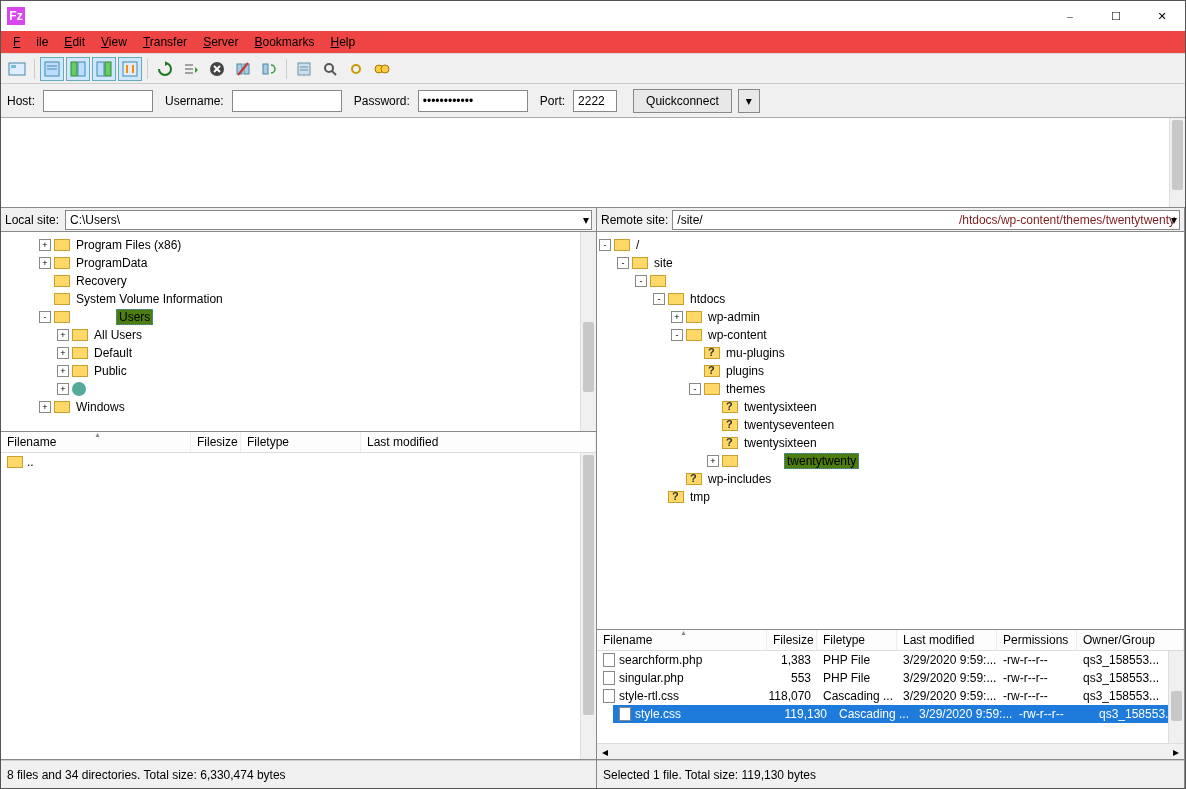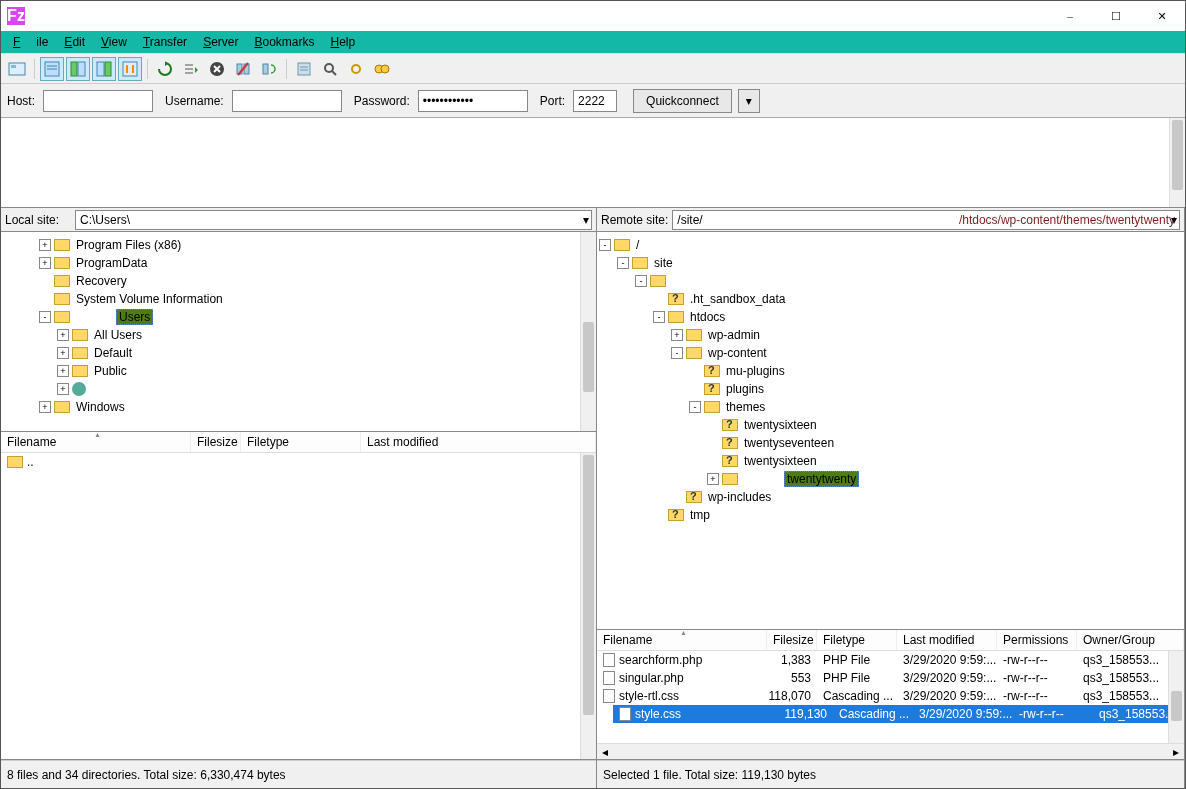--- a/index.html
+++ b/index.html
@@ -1,21 +1,21 @@
 <!DOCTYPE html>
 <html><head>
 <meta charset="utf-8">
 <style>
 * { box-sizing: border-box; margin: 0; padding: 0; font-family: "Segoe UI", Tahoma, sans-serif; font-size: 12px; }
 body { background: #fff; width: 1186px; height: 789px; display: flex; flex-direction: column; border: 1px solid #555; overflow: hidden; }
 .titlebar { height: 30px; display: flex; align-items: center; padding-left: 6px; background: #fff; }
-.titlebar .logo { width: 18px; height: 18px; background: #d946ef; color: #fff; font-weight: bold; font-size: 16px; display: flex; align-items: center; justify-content: center; }
+.titlebar .logo { width: 18px; height: 18px; background: #d946ef; color: #fff; font-weight: bold; font-size: 12px; display: flex; align-items: center; justify-content: center; }
 .win-controls { margin-left: auto; display: flex; }
 .win-btn { width: 46px; height: 30px; display: flex; align-items: center; justify-content: center; font-family: "Segoe UI Symbol"; font-size: 11px; }
-.menubar { display: flex; padding: 2px 4px; background: #14b8a6; border-bottom: 1px solid #ddd; }
+.menubar { display: flex; padding: 2px 4px; background: #ef4444; border-bottom: 1px solid #ddd; }
 .menubar span { padding: 2px 8px; }
 .menubar span u { text-decoration: underline; }
 .toolbar { display: flex; align-items: center; padding: 2px 4px; gap: 2px; background: #f0f0f0; border-bottom: 1px solid #ccc; height: 30px; }
 .tb-btn { width: 24px; height: 24px; display: flex; align-items: center; justify-content: center; border: 1px solid transparent; }
 .tb-btn.active { background: #cfe8ff; border: 1px solid #6ab; }
 .tb-sep { width: 1px; height: 20px; background: #ccc; margin: 0 3px; }
 .quickconnect { display: flex; align-items: center; padding: 4px 6px; gap: 6px; background: #f0f0f0; border-bottom: 1px solid #aaa; height: 34px; }
 .quickconnect label { padding-right: 2px; }
 .quickconnect input { border: 1px solid #888; height: 22px; padding: 0 4px; background: #fff; }
 .qc-btn { border: 1px solid #888; background: #e8e8e8; height: 24px; padding: 0 12px; }
@@ -189,21 +189,21 @@
   <div class="fake-scroll-v">
       <div class="thumb" style="top:2px;height:70px"></div>
     </div>
 </div>
 
 <div class="main">
 
   <div class="panel left-panel">
     <div class="site-row">
       <span>Local site:</span>
-      <div class="combo" style="margin-left:16px">
+      <div class="combo" style="margin-left:6px">
         <span>C:\Users\</span>
         <span class="arrow">▾</span>
       </div>
     </div>
     <div class="tree" id="local-tree">
       <div class="fake-scroll-v">
           <div class="thumb" style="top:90px;height:70px"></div>
         </div>
     <div class="tree-row">
           <span class="indent"></span>
@@ -319,28 +319,20 @@
           <span class="expander">-</span>
           <span class="folder"></span>
           <span class="tree-label">site</span>
         </div>
         <div class="tree-row">
           <span class="indent"></span>
           <span class="indent"></span>
           <span class="expander">-</span>
           <span class="folder"></span>
           <span class="tree-label"></span>
-        </div>
-        <div class="tree-row">
-          <span class="indent"></span>
-          <span class="indent"></span>
-          <span class="indent"></span>
-          <span style="display:inline-block;width:15px"></span>
-          <span class="folder q"></span>
-          <span class="tree-label">.ht_sandbox_data</span>
         </div>
         <div class="tree-row">
           <span class="indent"></span>
           <span class="indent"></span>
           <span class="indent"></span>
           <span class="expander">-</span>
           <span class="folder"></span>
           <span class="tree-label">htdocs</span>
         </div>
         <div class="tree-row">

